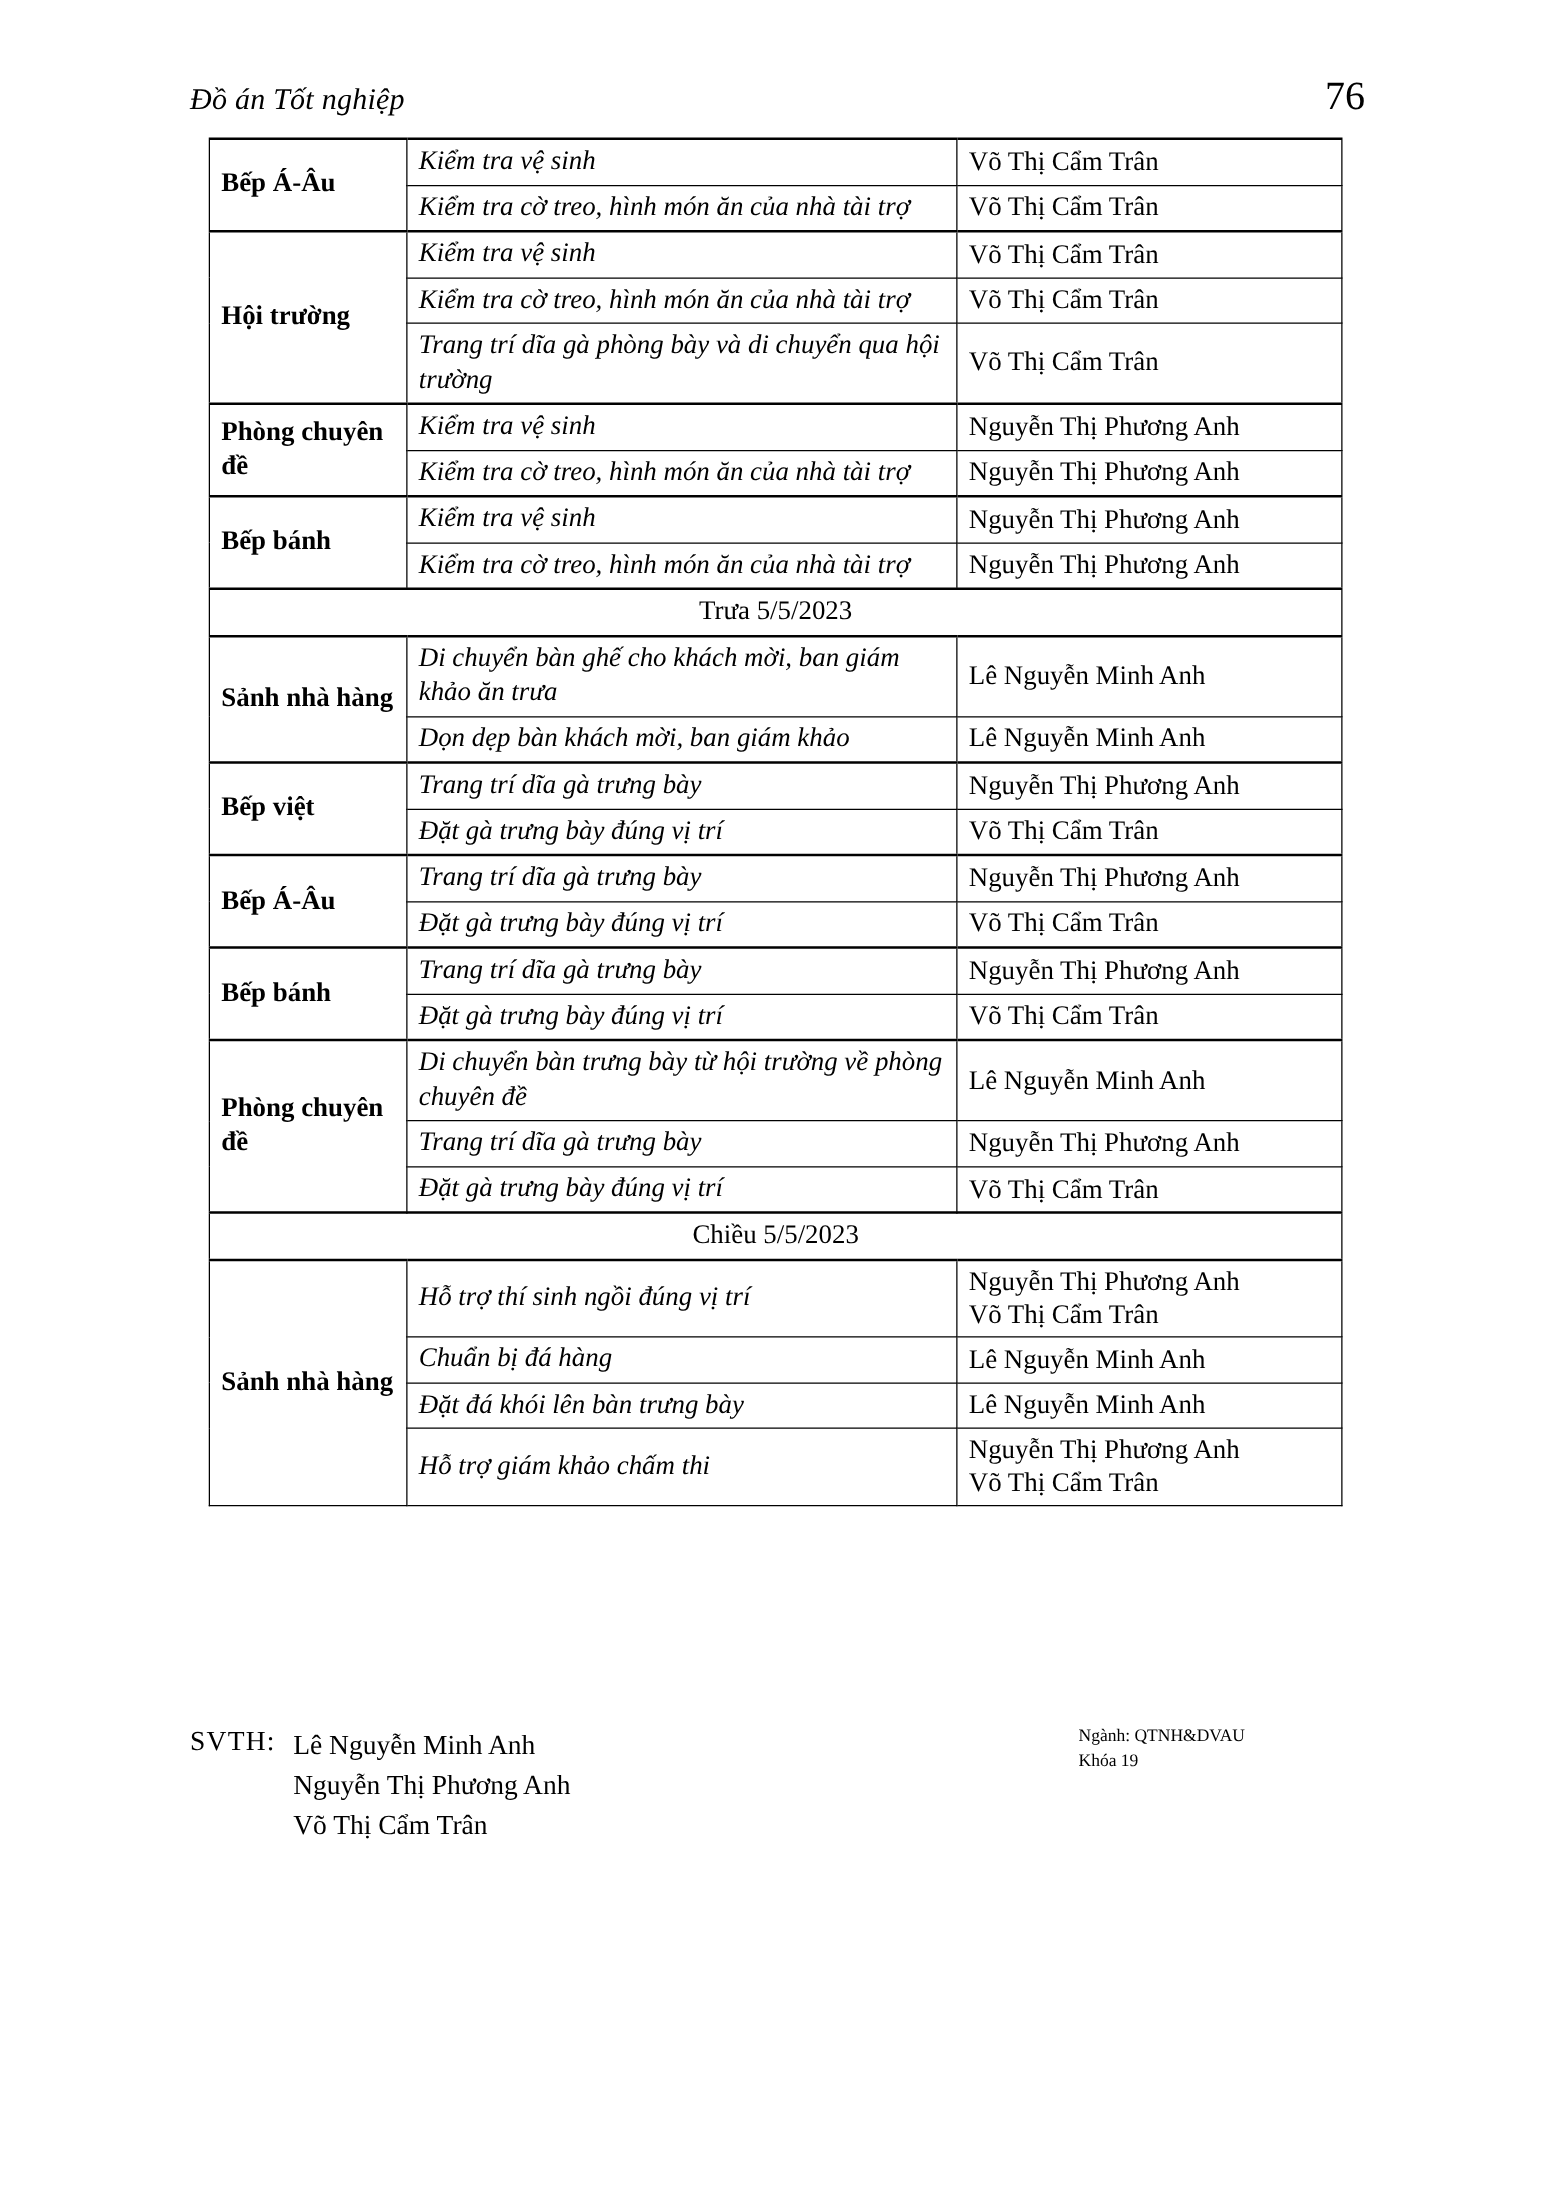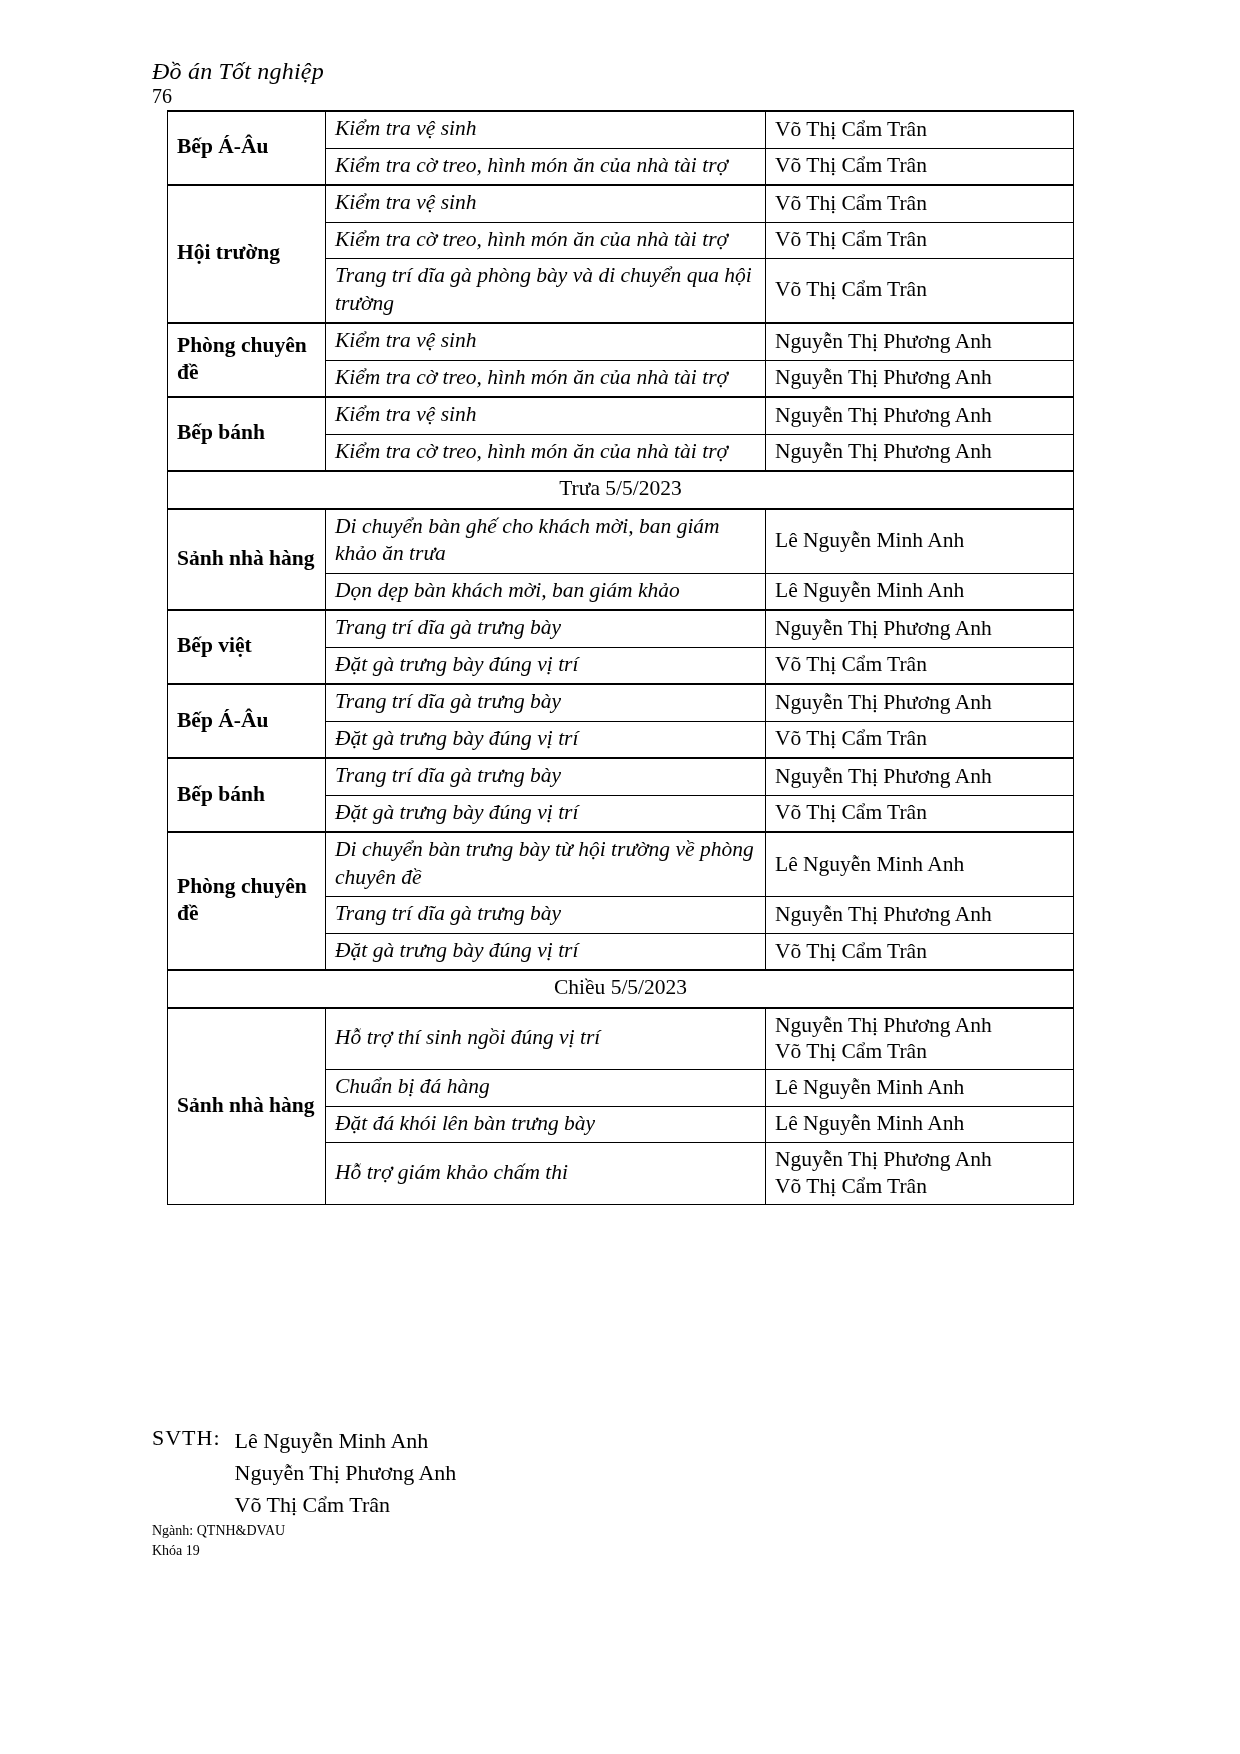--- a/index.html
+++ b/index.html
@@ -26,30 +26,29 @@
 
   
   .header {
     position: absolute;
     left: 152px;
     top: 58px;
     width: 940px;
     display: flex;
     justify-content: space-between;
     align-items: baseline;
-    flex-direction: column;
   }
   .header-title {
     font-style: italic;
     font-size: 24px;
     letter-spacing: .2px;
     white-space: nowrap;
   }
   .header-page {
-    font-size: 20px;
+    font-size: 32px;
   }
 
   
   .table-wrap {
     position: absolute;
     left: 167px;
     top: 110px;
     width: 906px;
   }
   table.sched {
@@ -91,25 +90,24 @@
   }
   .who-line { display: block; line-height: 1.22; }
 
   
   tr.group-start > td { border-top: 2.2px solid #000; }
 
   
   .footer {
     position: absolute;
     left: 152px;
-    top: 1425px;
+    top: 1380px;
     width: 940px;
     display: flex;
     justify-content: space-between;
-    flex-direction: column;
   }
   .footer-left {
     display: flex;
     align-items: flex-start;
   }
   .footer-label {
     font-size: 22px;
     letter-spacing: 1px;
     padding-right: 14px;
     white-space: nowrap;

